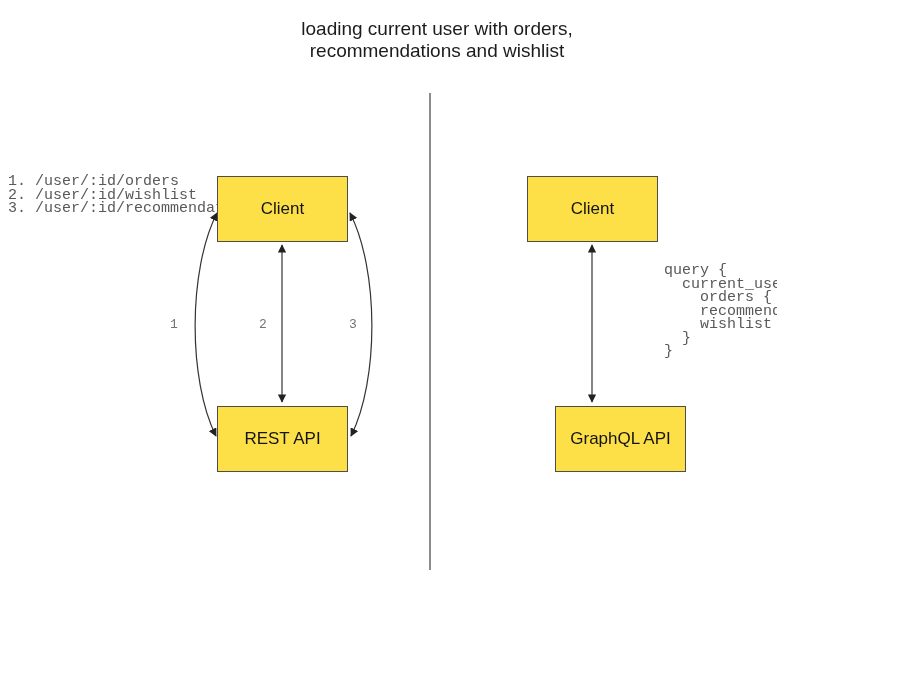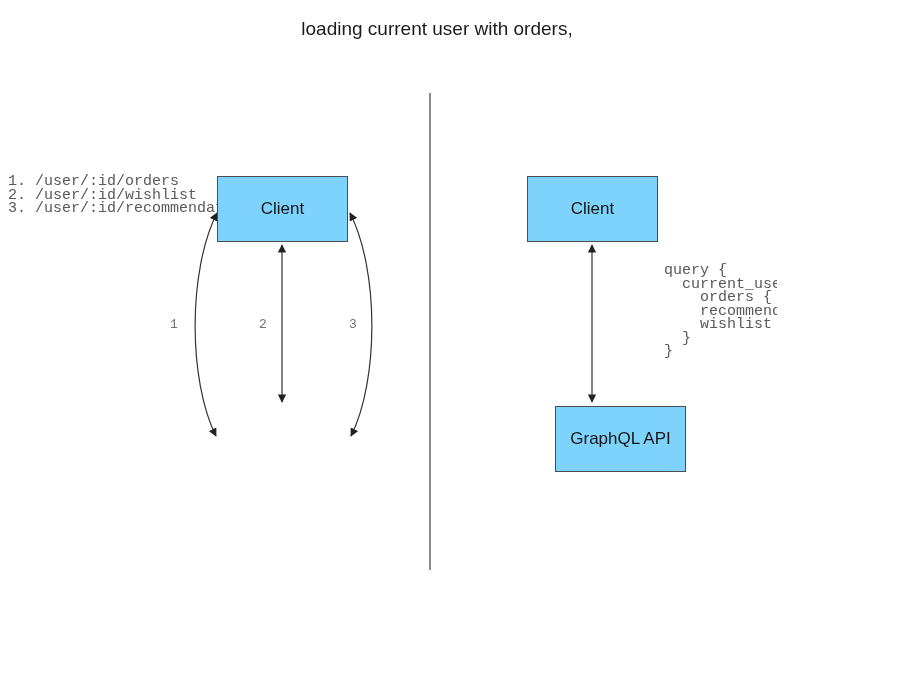--- a/index.html
+++ b/index.html
@@ -33,21 +33,21 @@
     top: 0;
     width: 917px;
     height: 689px;
   }
   
   .node {
     position: absolute;
     box-sizing: border-box;
     width: 131px;
     height: 66px;
-    background: #7dd3fc;
+    background: #fde047;
     border: 1.5px solid #4d4d4d;
     display: flex;
     align-items: center;
     justify-content: center;
     font-size: 17px;
     color: #141414;
   }
   .node-rest-client    { left: 217px; top: 176px; }
   .node-rest-api       { left: 217px; top: 406px; }
   .node-graphql-client { left: 527px; top: 176px; }
@@ -94,28 +94,32 @@
 
     <path d="M 282 245 L 282 402" fill="none" stroke="#333333" stroke-width="1.2" marker-start="url(#ah)" marker-end="url(#ah)"></path>
 
     <path d="M 350 213 C 379 270, 379 380, 351 436" fill="none" stroke="#333333" stroke-width="1.2" marker-start="url(#ah)" marker-end="url(#ah)"></path>
 
     <path d="M 592 245 L 592 402" fill="none" stroke="#333333" stroke-width="1.2" marker-start="url(#ah)" marker-end="url(#ah)"></path>
   </svg>
 
   <div class="title">
     <div>loading current user with orders,</div>
+    <div>recommendations and wishlist</div>
   </div>
 
   <pre class="mono endpoints">1. /user/:id/orders
 2. /user/:id/wishlist
 3. /user/:id/recommendations</pre>
 
   <div class="node node-rest-client">
     <span>Client</span>
+  </div>
+  <div class="node node-rest-api">
+    <span>REST API</span>
   </div>
 
   <div class="arrow-label arrow-label-1">1</div>
   <div class="arrow-label arrow-label-2">2</div>
   <div class="arrow-label arrow-label-3">3</div>
 
   <div class="node node-graphql-client">
     <span>Client</span>
   </div>
   <div class="node node-graphql-api">

